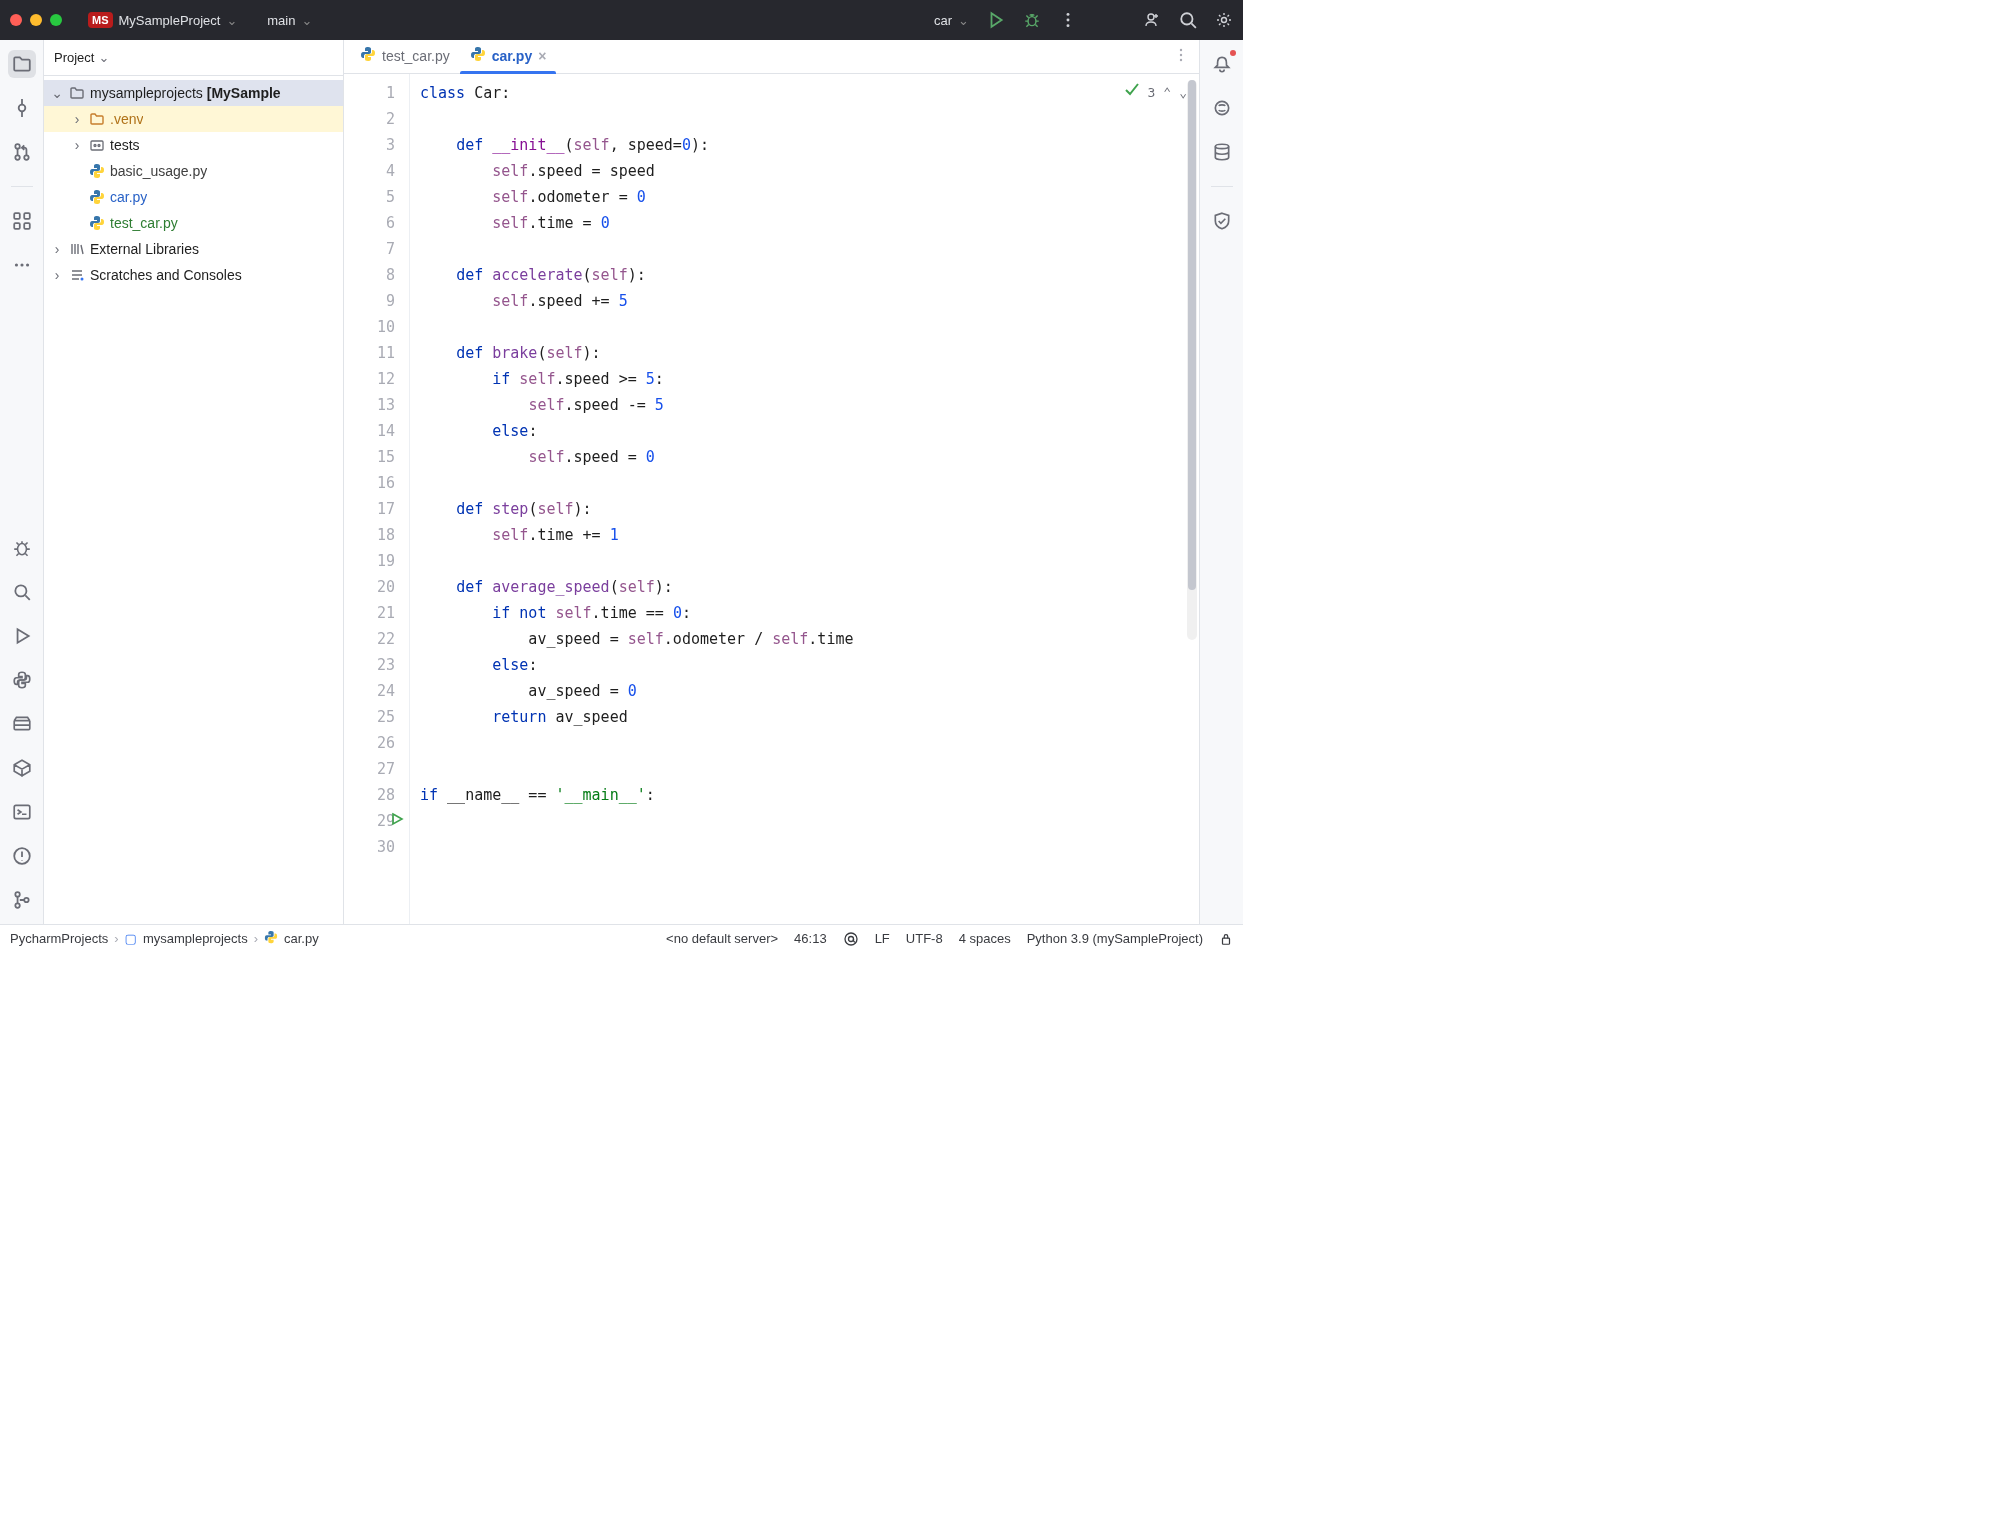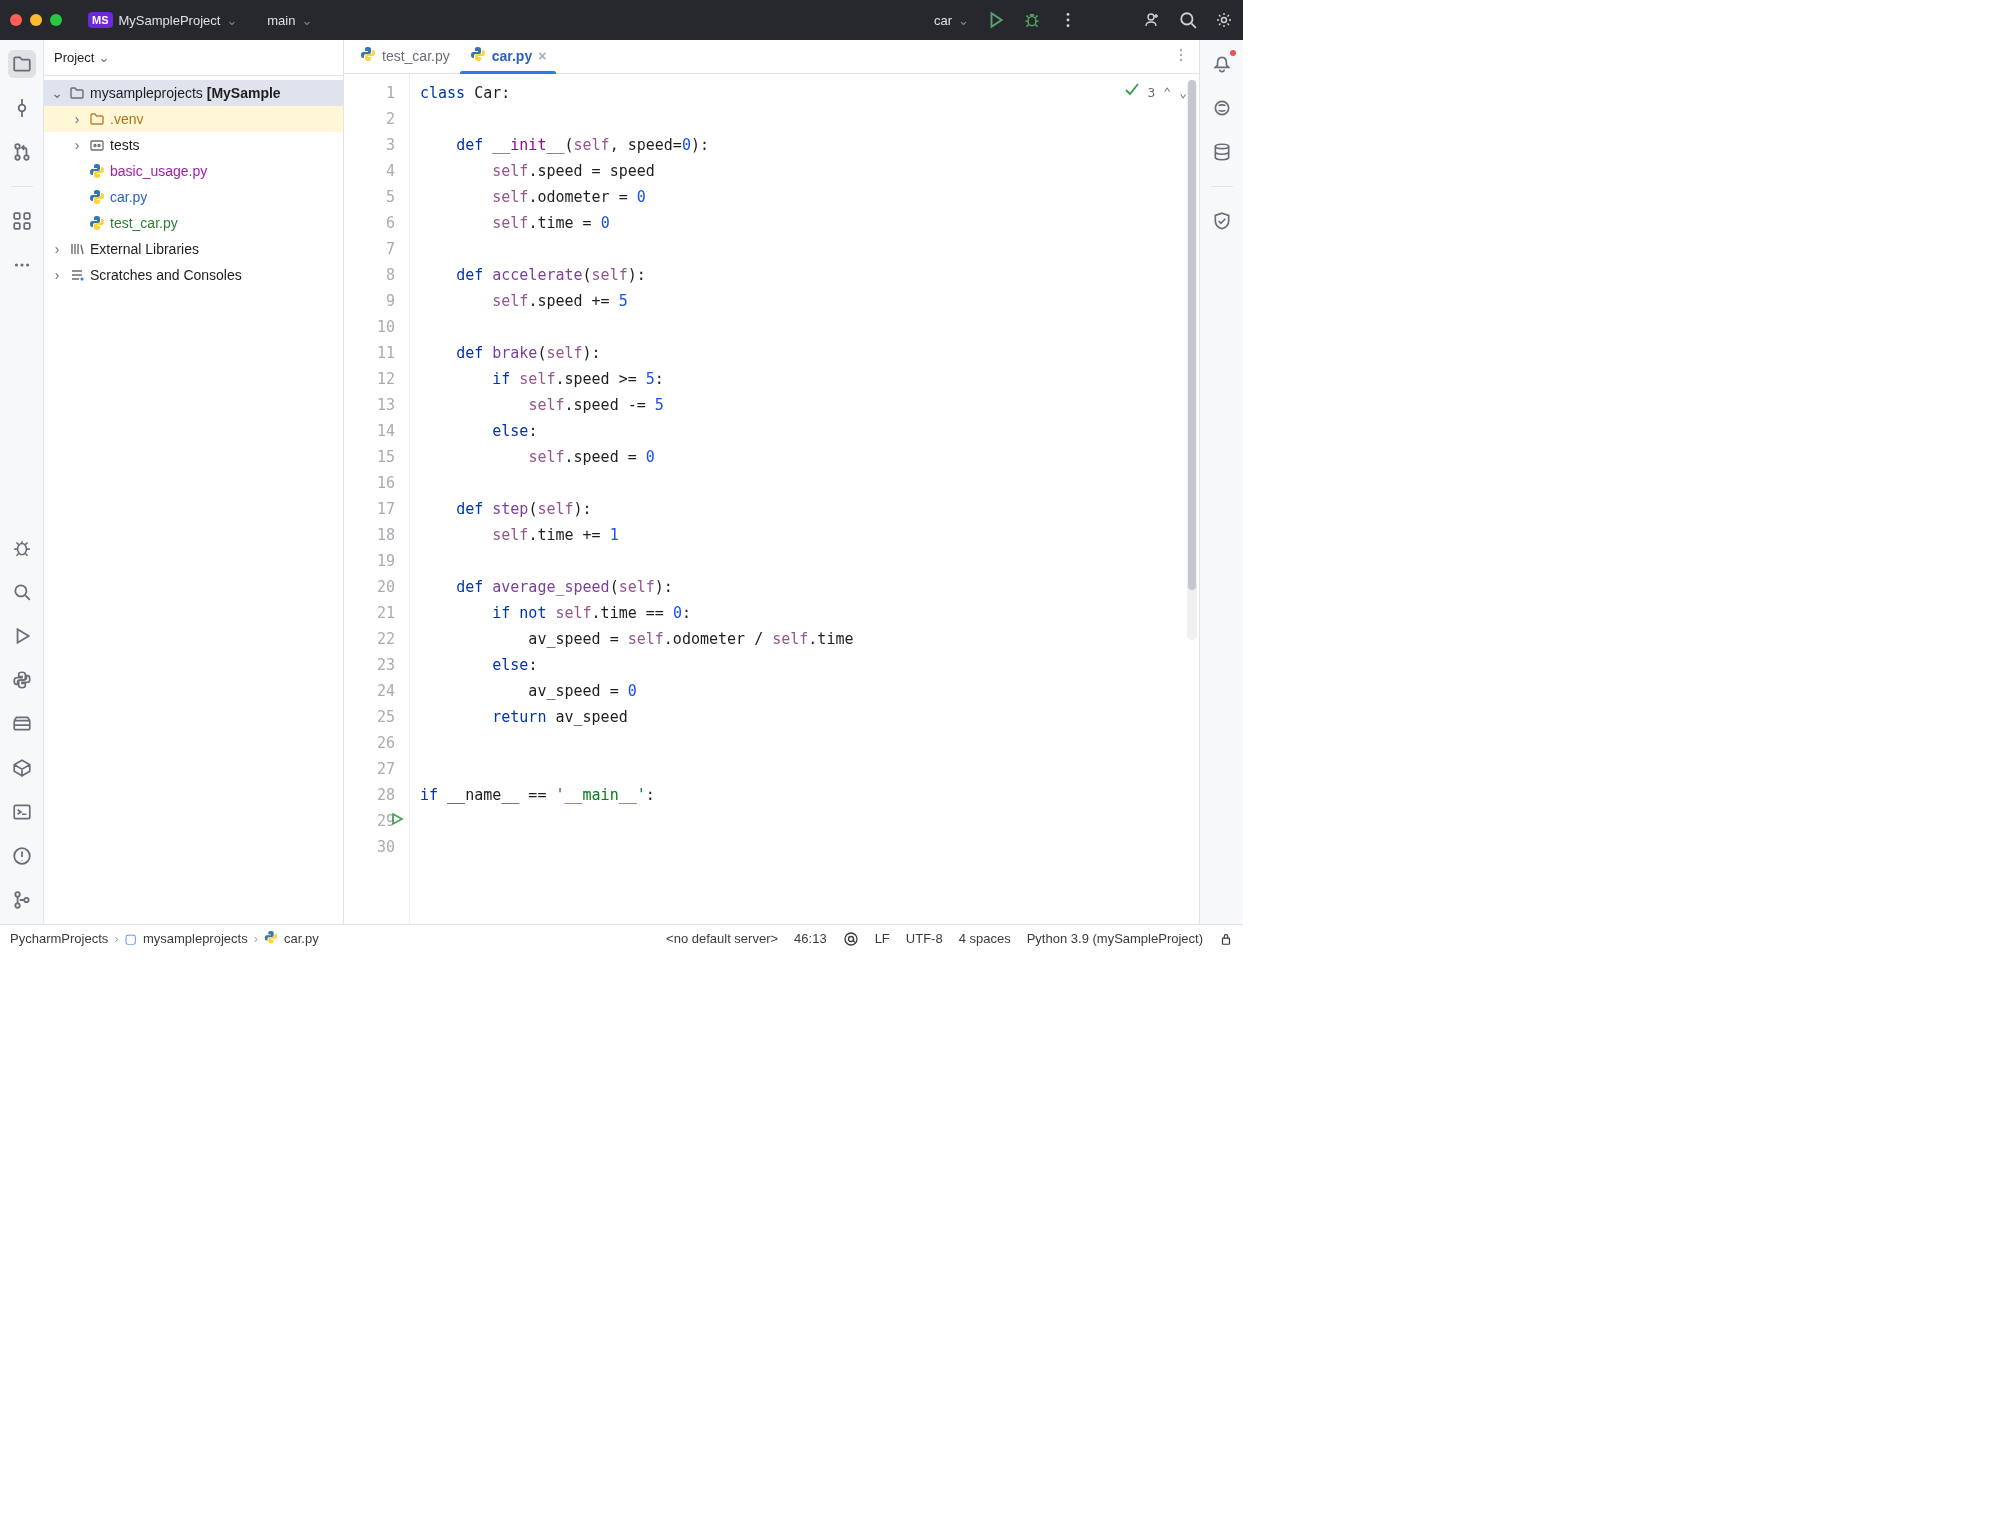--- a/index.html
+++ b/index.html
@@ -17,21 +17,21 @@
   height: 40px;
   background: #27282e;
   color: #dfe1e5;
   display: flex; align-items: center;
   padding: 0 10px;
   gap: 10px;
 }
 .traffic { display: flex; gap: 8px; margin-right: 8px;}
 .traffic .dot { width: 12px; height: 12px; border-radius: 50%; }
 .proj-chip { display: flex; align-items: center; gap: 6px; padding: 4px 8px; border-radius: 4px;}
-.proj-badge { background:#6d28d9; color:#fff; font-size:11px; font-weight:700; padding:2px 4px; border-radius:4px;}
+.proj-badge { background:#b91c1c; color:#fff; font-size:11px; font-weight:700; padding:2px 4px; border-radius:4px;}
 .titlebar .chev { color:#888; }
 .branch { display:flex; align-items:center; gap:6px; margin-left:6px;}
 .flex-spacer { flex: 1; }
 .tb-right { display:flex; align-items:center; gap:18px;margin-left:32px; }
 .rc { display:flex; align-items:center; gap:6px;}
 .tb-icon { width:18px; height:18px; display:flex; align-items:center; justify-content:center; color:#cfd1d6;}
 .tb-icon svg { width:18px; height:18px; }
 
 .body-row { display:flex; height: calc(100% - 40px - 28px); }
 .left-rail {
@@ -48,21 +48,21 @@
 .project-header { height:36px; display:flex; align-items:center; padding:0 10px; gap:4px; border-bottom:1px solid #e0e3e8; color:#1e1e1e; font-weight:400;}
 .project-header .chev { color:#6b6d76;}
 .tree { padding-top:4px; font-size:14px; }
 .tree-row { display:flex; align-items:center; height:26px; padding-left:6px; gap:4px; white-space:nowrap;}
 .tree-row.sel { background:#dfe3ee; }
 .tree-row.venv { background:#fff7d6; }
 .tw { width:14px; text-align:center; color:#6b6d76;}
 .ic { width:18px; display:flex; align-items:center; justify-content:center; }
 .ic svg { width:16px; height:16px; }
 .tree-row .lbl { overflow:hidden; text-overflow:ellipsis; }
-.lbl.dim { color:#a21caf;}
+.lbl.dim { color:#404040;}
 .lbl.orange { color:#b07219; }
 .lbl.blue { color:#2962c7; }
 .lbl.green { color:#2e7d32; }
 
 .editor-wrap { flex:1; display:flex; flex-direction:column; overflow:hidden;}
 .tabs { height:34px; display:flex; align-items:flex-end; border-bottom:1px solid #e0e3e8; padding-left:6px; position:relative;}
 .tab { display:flex; align-items:center; gap:6px; padding:6px 10px 8px; color:#6b6d76; font-size:14px; position:relative;}
 .tab.active { color:#2962c7; font-weight:600;}
 .tab.active::after { content:""; position:absolute; left:0; right:0; bottom:-1px; height:3px; background:#3574f0; border-radius:2px 2px 0 0;}
 .tab .close { color:#a9abb4; font-size:14px; line-height:1;}

